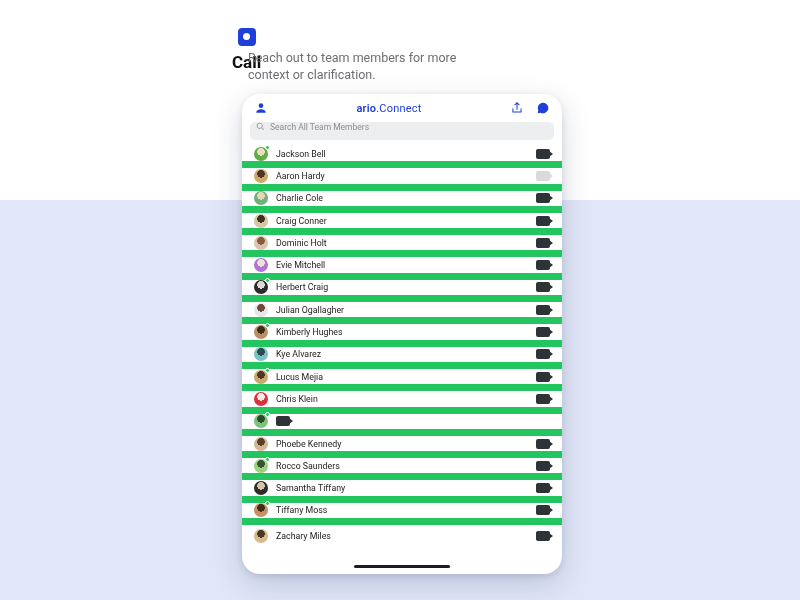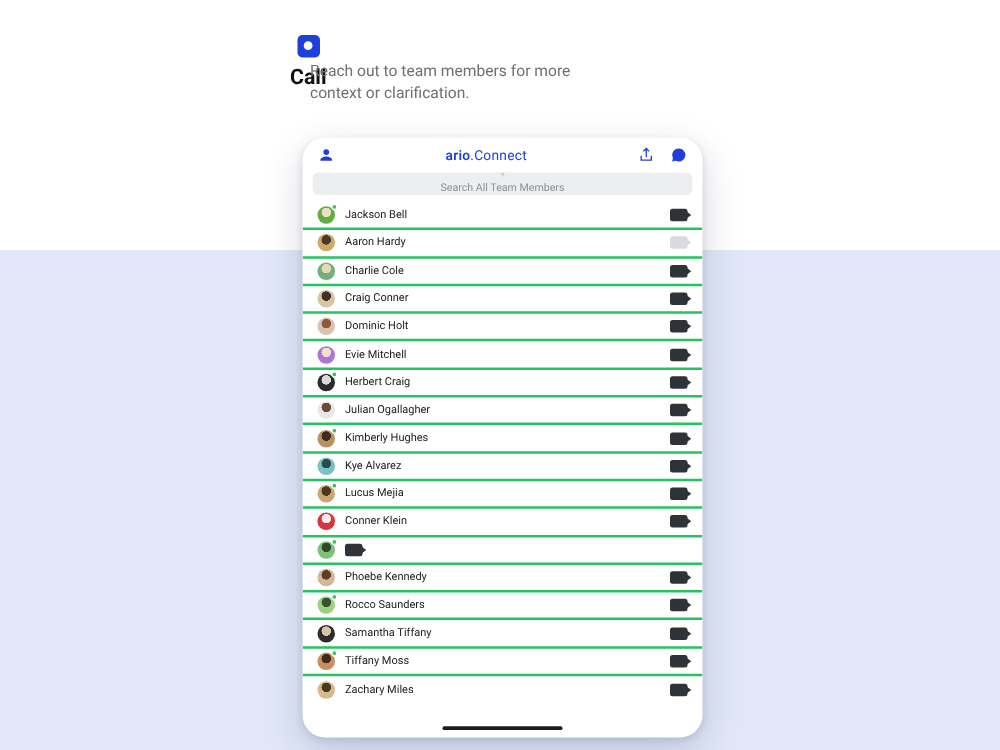--- a/index.html
+++ b/index.html
@@ -4,35 +4,35 @@
 <style>
   * { box-sizing: border-box; margin: 0; padding: 0; }
   html, body { width: 800px; height: 600px; font-family: -apple-system, BlinkMacSystemFont, "Segoe UI", Roboto, Helvetica, Arial, sans-serif; background: #fff; overflow: hidden; }
   .bg-band { position: absolute; left: 0; right: 0; top: 200px; bottom: 0; background: #e1e7f8; }
   .page { position: relative; width: 800px; height: 600px; }
   .headline { position: absolute; left: 232px; top: 28px; display: flex; align-items: center; gap: 6px; flex-direction: column; }
   .headline .logo { width: 18px; height: 18px; border-radius: 4px; background: #1e3fd9; position: relative; }
   .headline .logo::after { content:""; position:absolute; width:7px; height:7px; border-radius:50%; background:#fff; left:5px; top:5px; }
   .headline h1 { font-size: 17px; font-weight: 700; color: #111; }
   .subhead { position: absolute; left: 248px; top: 50px; width: 230px; font-size: 12.5px; line-height: 1.35; color: #6d6f73; }
-  .device { position: absolute; left: 242px; top: 110px; width: 320px; height: 480px; background: #fff; border-radius: 18px; box-shadow: 0 10px 30px rgba(30,40,80,.18), 0 2px 6px rgba(30,40,80,.12); overflow: hidden; }
+  .device { position: absolute; left: 242px; top: 94px; width: 320px; height: 480px; background: #fff; border-radius: 18px; box-shadow: 0 10px 30px rgba(30,40,80,.18), 0 2px 6px rgba(30,40,80,.12); overflow: hidden; }
   .topbar { height: 28px; display: flex; align-items: center; justify-content: space-between; padding: 0 12px; }
   .topbar .left, .topbar .right { display:flex; align-items:center; gap:12px; }
   .brand { font-size: 11px; color: #1e3fd9; font-weight: 600; letter-spacing:.2px; }
   .brand .thin { font-weight: 400; color:#1e3fd9; }
   .ic { width: 14px; height: 14px; }
   .person-ic { fill:#1e3fd9; }
   .share-ic { stroke:#1e3fd9; stroke-width:1.8; fill:none; }
   .chat-ic  { fill:#1e3fd9; }
   .searchwrap { padding: 0 8px 6px; }
-  .searchbar { background:#eceef0; border-radius:5px; height:18px; display:flex; align-items:center; padding:0 6px; gap:5px;flex-direction:column; }
+  .searchbar { background:#eceef0; border-radius:5px; height:18px; display:flex; align-items:flex-start; padding:0 6px; gap:5px; }
   .searchbar svg { width:9px; height:9px; fill:#8d8f93; }
   .searchbar .ph { font-size:8.5px; color:#8d8f93; }
   .list { height: calc(100% - 28px - 24px); overflow: hidden; }
-  .row { height: 22.3px; display:flex; align-items:center; padding: 0 12px; border-bottom: 2px solid #22c55e; }
+  .row { height: 22.3px; display:flex; align-items:center; padding: 0 12px; border-bottom: 7px solid #22c55e; }
   .row:last-child { border-bottom:none; }
   .avatar { width:14px; height:14px; border-radius:50%; margin-right:8px; position:relative; flex:0 0 auto; }
   .presence { position:absolute; right:-2px; top:-2px; width:5px; height:5px; border-radius:50%; background:#34c759; border:1px solid #fff; }
   .name { font-size:8.8px; color:#222; flex:1 1 auto; white-space:nowrap; }
   .callbtn { width:14px; height:10px; border-radius:2px; position:relative; }
   .callbtn.active { background:#2e3338; }
   .callbtn.inactive { background:#d8dadd; }
   .callbtn::after { content:""; position:absolute; right:-3px; top:2px; width:0; height:0; border-top:3px solid transparent; border-bottom:3px solid transparent; }
   .callbtn.active::after { border-left:4px solid #2e3338; }
   .callbtn.inactive::after { border-left:4px solid #d8dadd; }
@@ -138,21 +138,21 @@
         </div>
         <div class="row">
           <div class="avatar" style="background: radial-gradient(circle at 50% 35%, rgb(75, 56, 30) 0px, rgb(75, 56, 30) 32%, rgb(202, 167, 112) 34%, rgb(202, 167, 112) 100%);">
             <span class="presence"></span>
           </div>
           <span class="name">Lucus Mejia</span>
           <span class="callbtn active"></span>
         </div>
         <div class="row">
           <div class="avatar" style="background: radial-gradient(circle at 50% 35%, rgb(255, 232, 232) 0px, rgb(255, 232, 232) 32%, rgb(216, 52, 62) 34%, rgb(216, 52, 62) 100%);"></div>
-          <span class="name">Conner Klein</span>
+          <span class="name">Chris Klein</span>
           <span class="callbtn active"></span>
         </div>
         <div class="row">
           <div class="avatar" style="background: radial-gradient(circle at 50% 35%, rgb(46, 74, 43) 0px, rgb(46, 74, 43) 32%, rgb(126, 193, 122) 34%, rgb(126, 193, 122) 100%);">
             <span class="presence"></span>
           </div>
           <span class="callbtn active"></span>
         </div>
         <div class="row">
           <div class="avatar" style="background: radial-gradient(circle at 50% 35%, rgb(93, 63, 38) 0px, rgb(93, 63, 38) 32%, rgb(209, 184, 153) 34%, rgb(209, 184, 153) 100%);"></div>

